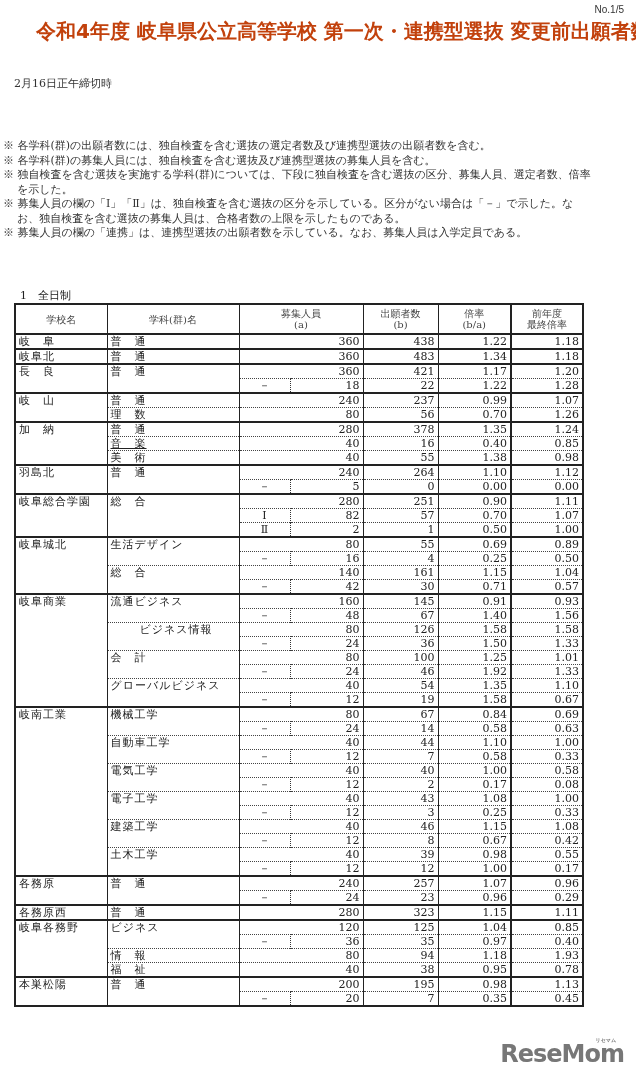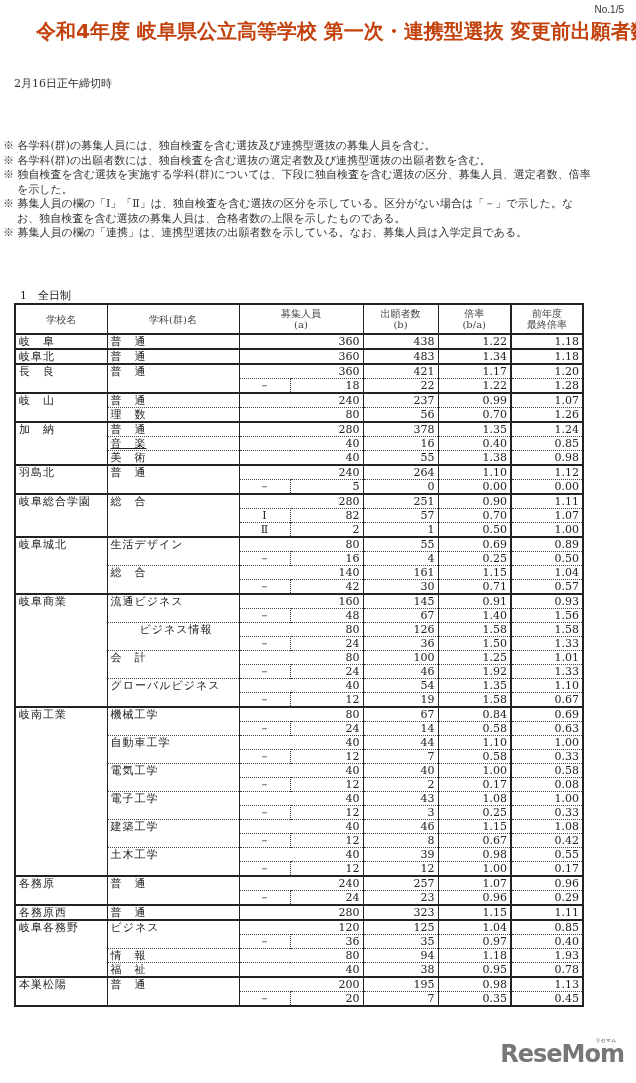--- a/index.html
+++ b/index.html
@@ -33,22 +33,22 @@
   .logo .sm { font-size:5px; position:absolute; right:8px; top:-3px; letter-spacing:0; }
 </style>
 </head>
 <body>
 
 <div class="pageno">No.1/5</div>
 <div class="title">令和4年度 岐阜県公立高等学校 第一次・連携型選抜 変更前出願者数</div>
 <div class="deadline">2月16日正午締切時</div>
 
 <div class="notes">
+  <div class="note">※ 各学科(群)の出願者数には、独自検査を含む選抜の選定者数及び連携型選抜の出願者数を含む。</div>
   <div class="note">※ 各学科(群)の募集人員には、独自検査を含む選抜及び連携型選抜の募集人員を含む。</div>
-  <div class="note">※ 各学科(群)の出願者数には、独自検査を含む選抜の選定者数及び連携型選抜の出願者数を含む。</div>
   <div class="note">※ 独自検査を含む選抜を実施する学科(群)については、下段に独自検査を含む選抜の区分、募集人員、選定者数、倍率を示した。</div>
   <div class="note">※ 募集人員の欄の「Ⅰ」「Ⅱ」は、独自検査を含む選抜の区分を示している。区分がない場合は「－」で示した。なお、独自検査を含む選抜の募集人員は、合格者数の上限を示したものである。</div>
   <div class="note">※ 募集人員の欄の「連携」は、連携型選抜の出願者数を示している。なお、募集人員は入学定員である。</div>
 </div>
 
 <div class="section">1　全日制</div>
 
 <table>
   <colgroup>
     <col style="width:92px">

